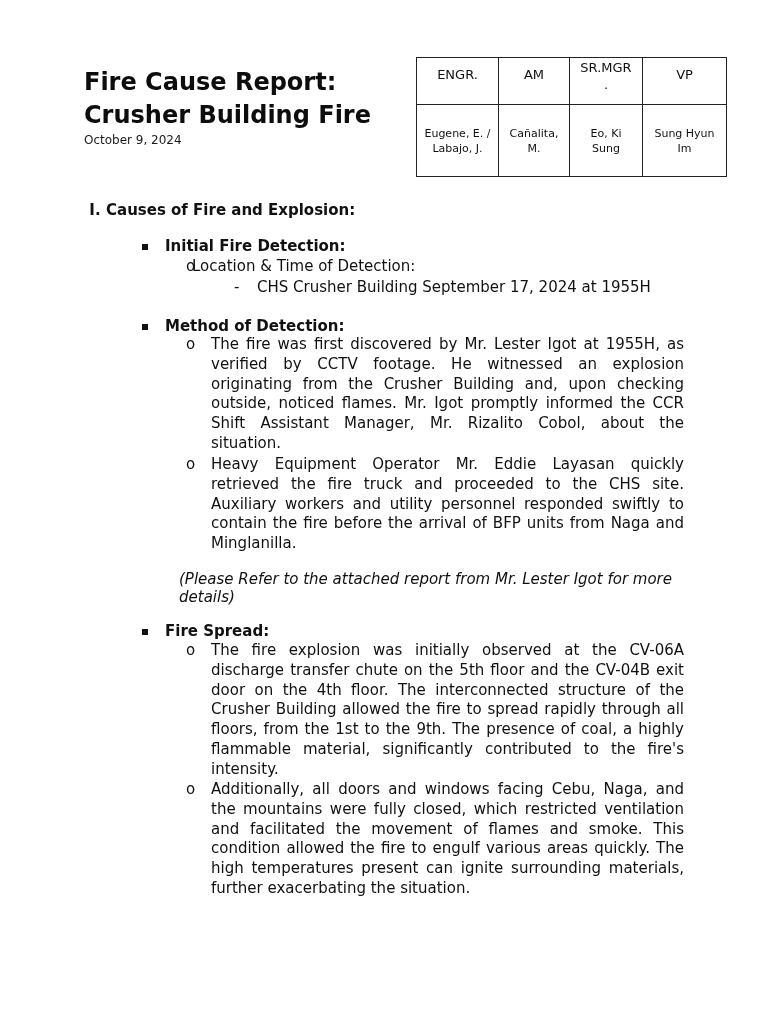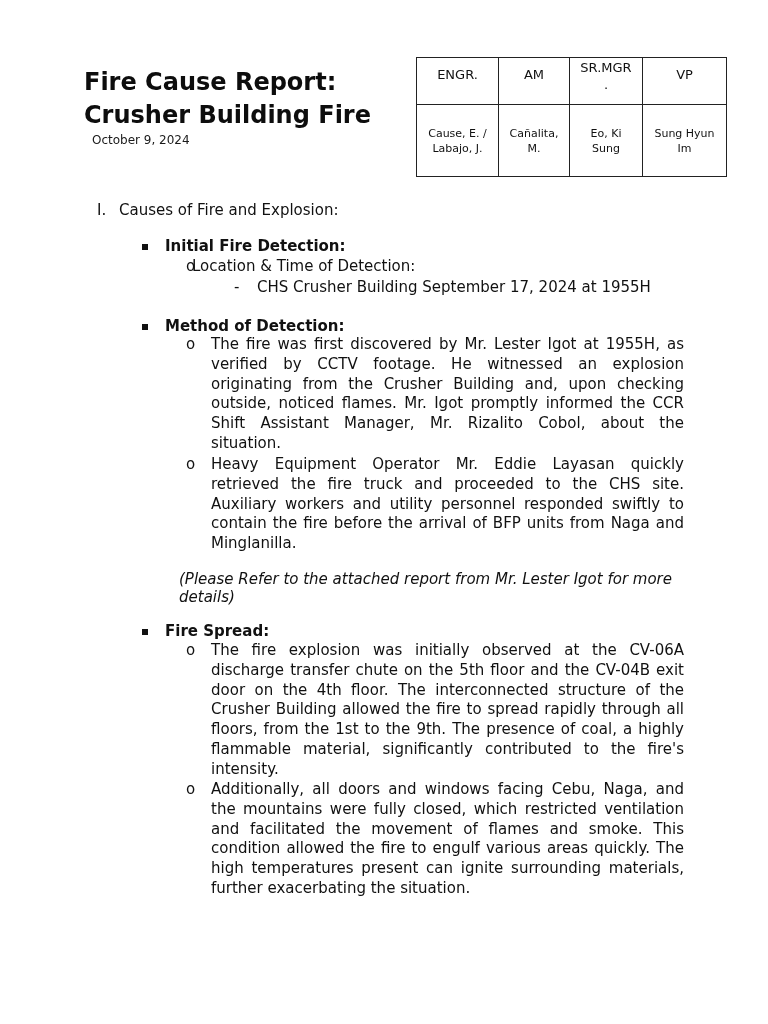--- a/index.html
+++ b/index.html
@@ -28,21 +28,21 @@
       font-family: "DejaVu Sans", sans-serif;
       font-weight: bold;
       font-size: 24px;
       line-height: 33px;
       color: #0d0d0d;
       margin: 0;
       letter-spacing: 0px;
     }
     .date {
       position: absolute;
-      left: 92px;
+      left: 84px;
       top: 133px;
       font-size: 12px;
       line-height: 15px;
       color: #1a1a1a;
     }
     table.approvals {
       position: absolute;
       left: 416px;
       top: 57px;
       border-collapse: collapse;
@@ -73,25 +73,26 @@
       line-height: 15px;
       padding: 0 3px;
     }
     .col1 { width: 82px; }
     .col2 { width: 71px; }
     .col3 { width: 73px; }
     .col4 { width: 84px; }
 
     .section-heading {
       position: absolute;
-      left: 97px;
+      left: 84px;
       top: 201px;
       font-size: 15px;
-      font-weight: normal;
+      font-weight: bold;
       line-height: 18px;
+      text-align: center;
     }
     .section-heading .num { display: inline-block; width: 22px; }
     .bullet-item {
       position: absolute;
       left: 142px;
       font-size: 15px;
       font-weight: bold;
       line-height: 19px;
     }
     .bullet-item .sq {
@@ -168,21 +169,21 @@
       <td>ENGR.</td>
       <td>AM</td>
       <td class="srmgr">
         <span>SR.MGR</span><br>
         <span>.</span>
       </td>
       <td>VP</td>
     </tr>
     <tr class="names">
       <td>
-        <span>Cause, E. /</span><br>
+        <span>Eugene, E. /</span><br>
         <span>Labajo, J.</span>
       </td>
       <td>
         <span>Cañalita,</span><br>
         <span>M.</span>
       </td>
       <td>
         <span>Eo, Ki</span><br>
         <span>Sung</span>
       </td>

